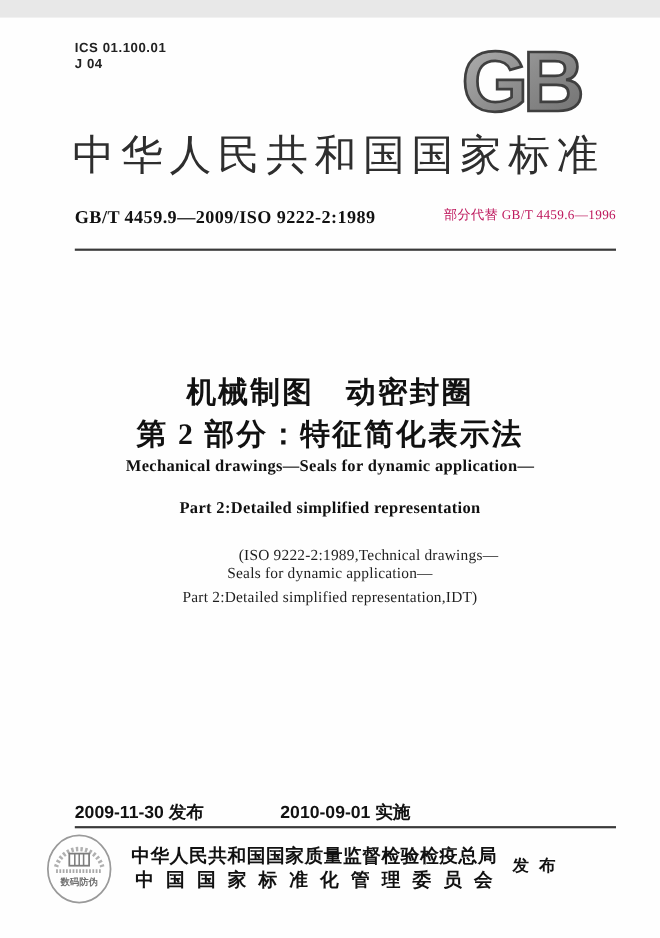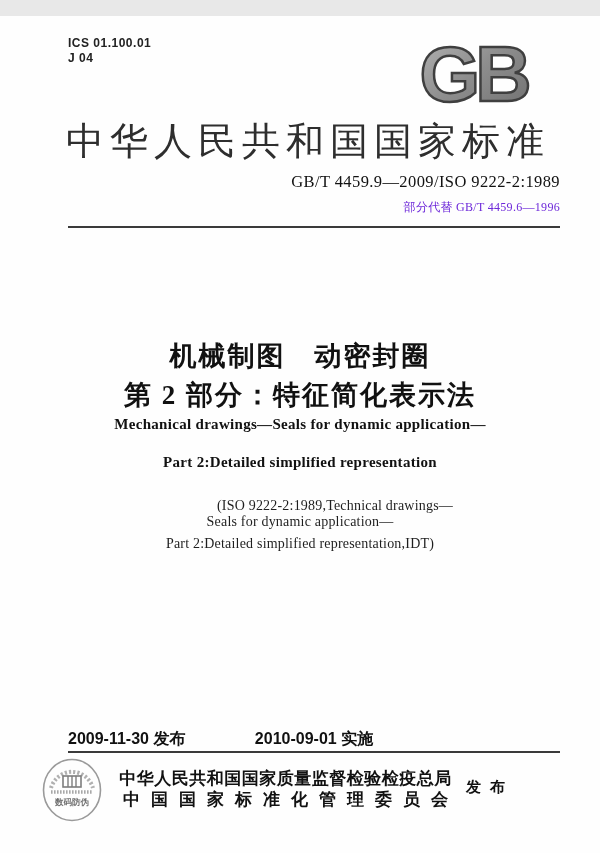--- a/index.html
+++ b/index.html
@@ -11,24 +11,24 @@
   .abs{position:absolute;}
   
   .ics{left:68px;top:20px;font-family:"Liberation Sans","DejaVu Sans",sans-serif;
        font-weight:bold;font-size:12px;line-height:15px;letter-spacing:.5px;color:#222;}
   
   .gblogo{left:398px;top:22px;width:150px;height:72px;}
   
   .nat-title{left:66px;top:100px;width:500px;font-size:38px;font-weight:500;
              letter-spacing:6px;white-space:nowrap;color:#2e2e2e;}
   
-  .stdnum{left:68px;top:156px;width:492px;text-align:right;font-weight:normal;
+  .stdnum{left:68px;top:172px;width:492px;font-weight:bold;
           font-size:16.5px;letter-spacing:.4px;color:#111;}
-  .replaces{left:68px;top:183px;width:492px;text-align:right;font-size:12px;
-            letter-spacing:.3px;color:#6d28d9;}
+  .replaces{left:68px;top:171px;width:492px;text-align:right;font-size:12px;
+            letter-spacing:.3px;color:#be185d;}
   .toprule{left:68px;top:210px;width:492px;height:2px;background:#3a3a3a;}
   
   .title-cn{left:0;top:320px;width:600px;text-align:center;font-size:27px;
             font-weight:bold;letter-spacing:2px;white-space:pre;color:#111;line-height:40px;}
   .title-cn2{top:359px;}
   .title-en{left:0;top:396px;width:600px;text-align:center;font-size:15px;
             font-weight:bold;letter-spacing:.3px;color:#111;line-height:24px;}
   .title-en2{top:434px;}
   .iso-ref{left:0;width:600px;text-align:center;font-size:14px;color:#1e1e1e;
            letter-spacing:.2px;line-height:22px;}

